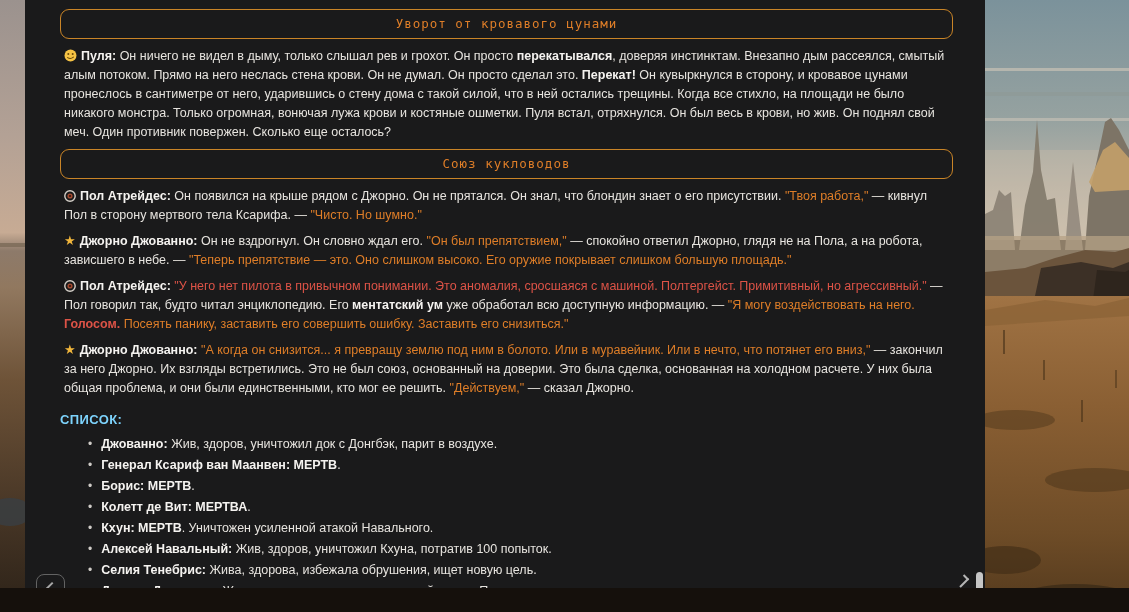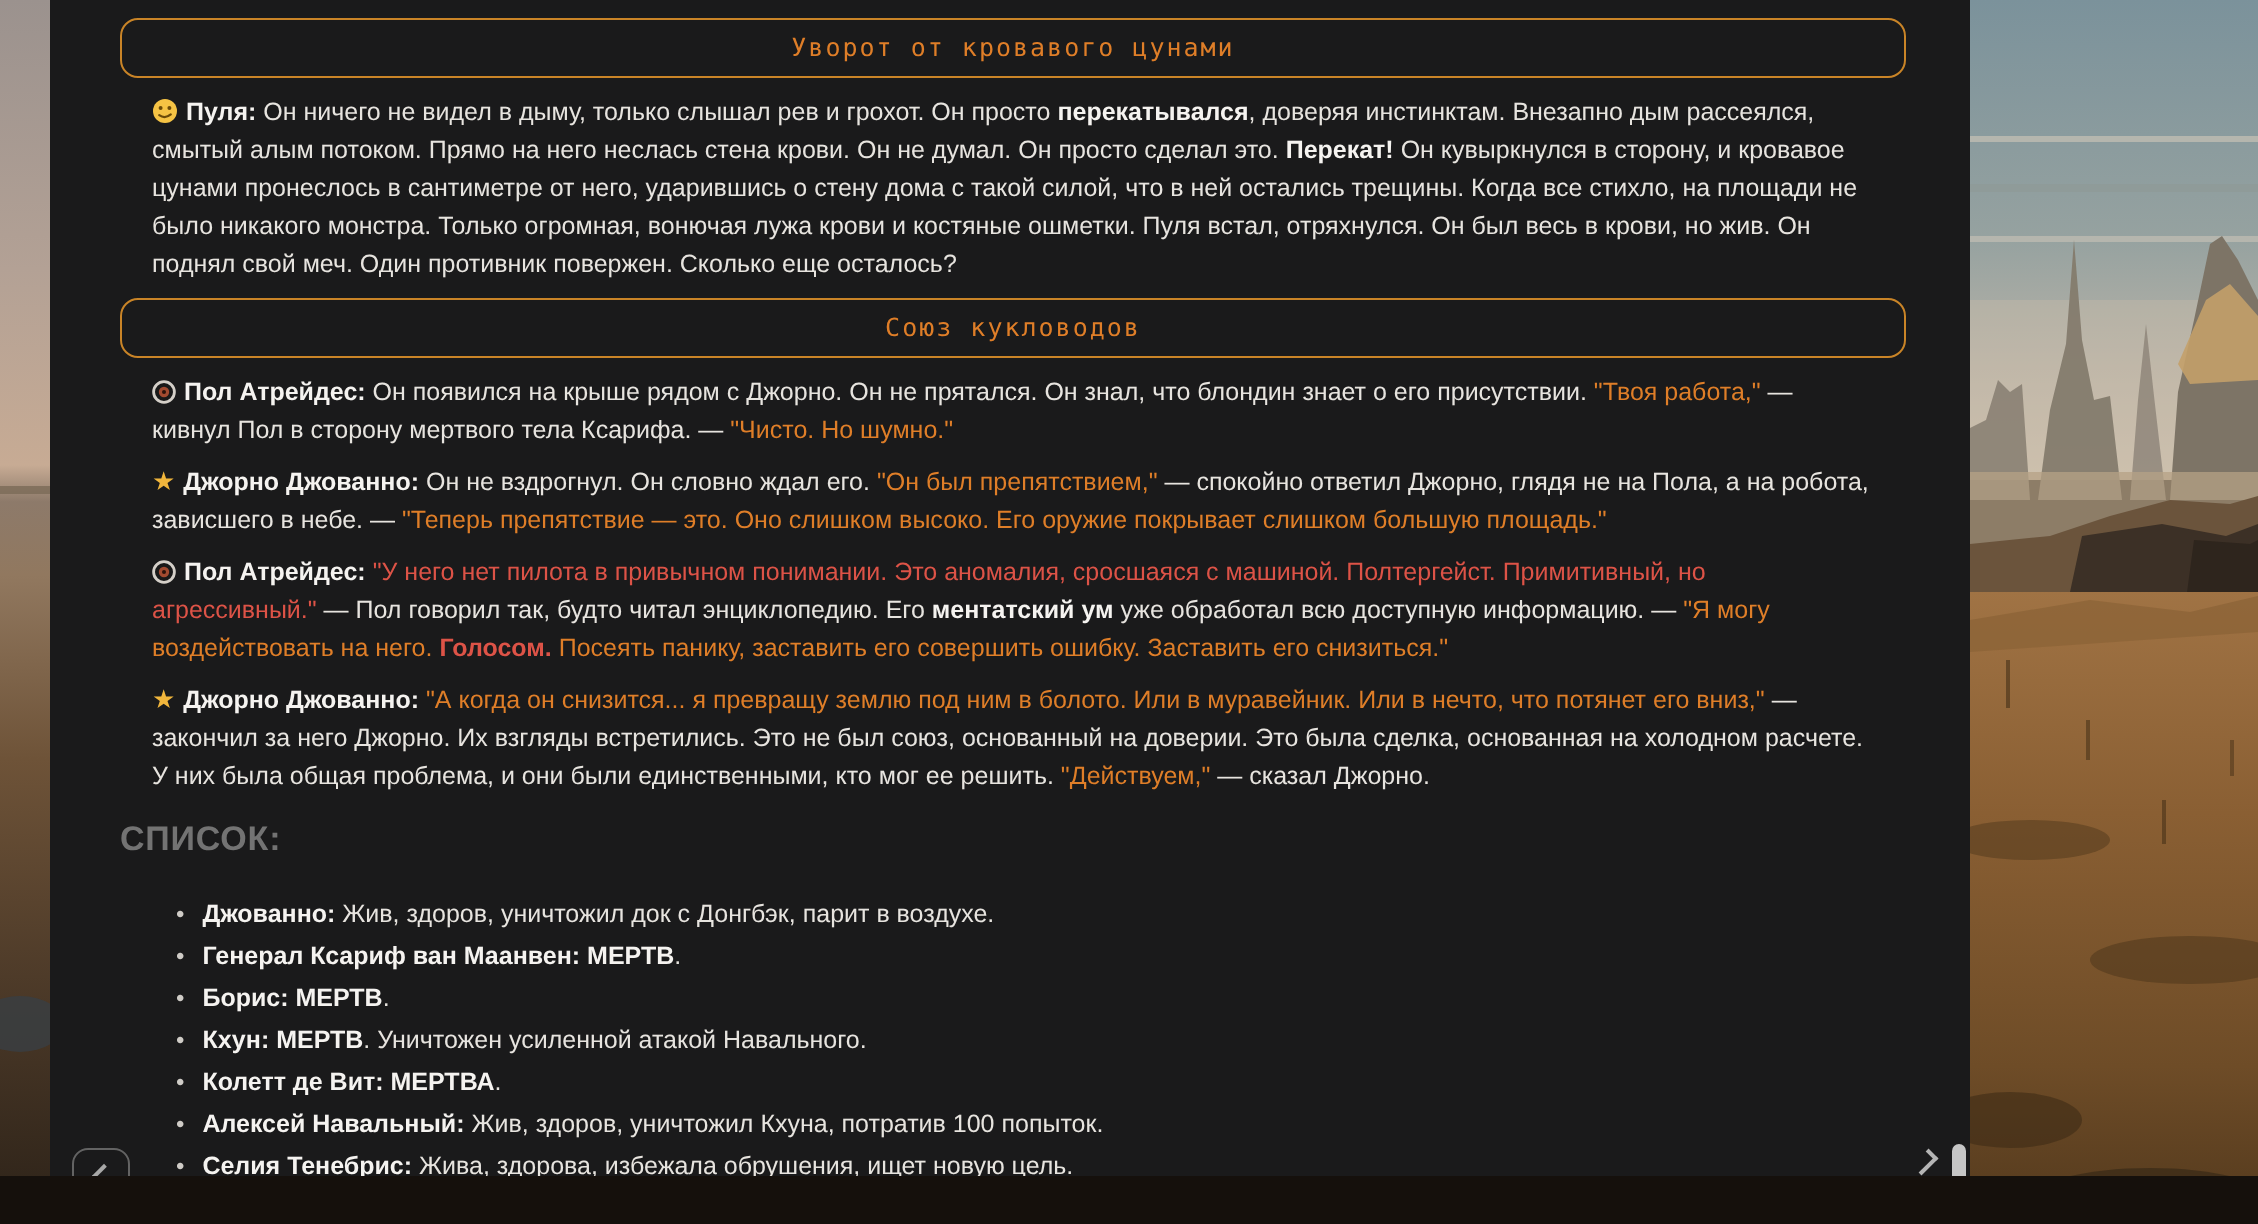--- a/index.html
+++ b/index.html
@@ -10,32 +10,32 @@
   .bg-right{left:985px;width:144px;}
   .bg-strip svg{display:block;width:100%;height:100%;}
 
   .panel{position:absolute;left:25px;top:0;width:960px;height:612px;
          background:#1a1a1b;overflow:hidden;}
   .content{padding:7px 32px 0 35px;color:#e7e4df;font-size:12.5px;line-height:19px;}
 
   .hdr-box{border:1.5px solid #c98427;border-radius:9px;text-align:center;
            color:var(--orange,#e09433);font-family:"DejaVu Sans Mono",monospace;
            font-size:12.5px;letter-spacing:1px;padding:4px 0 5px;margin:2px 0 8px;}
-  .para{margin:0 16px 7px;}
+  .para{margin:0 4px 7px;}
   .seg-p{color:#e7e4df;}
   .seg-b{color:#f5f3f0;font-weight:700;}
   .seg-o{color:var(--orange,#df7e28);}
   .seg-r{color:var(--red,#dd5347);}
   .seg-rb{color:var(--red,#dd5347);font-weight:700;}
 
   .icon{display:inline-block;vertical-align:-2px;margin-right:4px;}
   .icon svg{display:block;}
   .star-ic{color:#f1b63c;font-size:13px;vertical-align:0;line-height:1;}
 
-  .list-heading{font-weight:700;color:#737373;letter-spacing:.4px;margin:12px 0 19px;font-size:17px;}
+  .list-heading{font-weight:700;color:#7dd3fc;letter-spacing:.4px;margin:12px 0 6px;font-size:13px;}
   .roster{padding-left:28px;}
   .roster-item{line-height:18px;margin:0 0 3px;}
   .bullet{color:#cfccc7;margin-right:9px;font-size:12px;}
 
   .prev-btn{position:absolute;left:11px;bottom:9px;width:29px;height:29px;
             border:1px solid #636363;border-radius:8px;display:flex;
             align-items:center;justify-content:center;cursor:pointer;background:transparent;}
   .next-btn{position:absolute;left:928px;bottom:20px;width:22px;height:22px;display:flex;
             align-items:center;justify-content:center;cursor:pointer;background:transparent;border:none;}
   .chev{display:inline-block;width:8px;height:8px;border-left:2px solid #a8a8a8;border-bottom:2px solid #a8a8a8;}
@@ -145,22 +145,22 @@
                 <circle cx="6" cy="6" r="1" fill="#2a120b"></circle>
               </svg></span><span class="seg-b">Пол Атрейдес:</span><span class="seg-p"> </span><span class="seg-r">"У него нет пилота в привычном понимании. Это аномалия, сросшаяся с машиной. Полтергейст. Примитивный, но агрессивный."</span><span class="seg-p"> — Пол говорил так, будто читал энциклопедию. Его </span><span class="seg-b">ментатский ум</span><span class="seg-p"> уже обработал всю доступную информацию. — </span><span class="seg-o">"Я могу воздействовать на него. </span><span class="seg-rb">Голосом.</span><span class="seg-o"> Посеять панику, заставить его совершить ошибку. Заставить его снизиться."</span></div>
           <div class="para"><span class="icon star-ic">★</span><span class="seg-b">Джорно Джованно:</span><span class="seg-p"> </span><span class="seg-o">"А когда он снизится... я превращу землю под ним в болото. Или в муравейник. Или в нечто, что потянет его вниз,"</span><span class="seg-p"> — закончил за него Джорно. Их взгляды встретились. Это не был союз, основанный на доверии. Это была сделка, основанная на холодном расчете. У них была общая проблема, и они были единственными, кто мог ее решить. </span><span class="seg-o">"Действуем,"</span><span class="seg-p"> — сказал Джорно.</span></div>
         </div>
 
       <div class="list-heading">СПИСОК:</div>
       <div class="roster">
           <div class="roster-item"><span class="bullet">•</span><span class="seg-b">Джованно:</span><span class="seg-p"> Жив, здоров, уничтожил док с Донгбэк, парит в воздухе.</span></div>
           <div class="roster-item"><span class="bullet">•</span><span class="seg-b">Генерал Ксариф ван Маанвен: МЕРТВ</span><span class="seg-p">.</span></div>
           <div class="roster-item"><span class="bullet">•</span><span class="seg-b">Борис: МЕРТВ</span><span class="seg-p">.</span></div>
+          <div class="roster-item"><span class="bullet">•</span><span class="seg-b">Колетт де Вит: МЕРТВА</span><span class="seg-p">.</span></div>
           <div class="roster-item"><span class="bullet">•</span><span class="seg-b">Кхун: МЕРТВ</span><span class="seg-p">. Уничтожен усиленной атакой Навального.</span></div>
-          <div class="roster-item"><span class="bullet">•</span><span class="seg-b">Колетт де Вит: МЕРТВА</span><span class="seg-p">.</span></div>
           <div class="roster-item"><span class="bullet">•</span><span class="seg-b">Алексей Навальный:</span><span class="seg-p"> Жив, здоров, уничтожил Кхуна, потратив 100 попыток.</span></div>
           <div class="roster-item"><span class="bullet">•</span><span class="seg-b">Селия Тенебрис:</span><span class="seg-p"> Жива, здорова, избежала обрушения, ищет новую цель.</span></div>
           <div class="roster-item"><span class="bullet">•</span><span class="seg-b">Джорно Джованно:</span><span class="seg-p"> Жив, здоров, вступил во временный союз с Полом.</span></div>
         </div>
 
     </div>
 
     <button class="prev-btn">
       <span class="chev chev-left"></span>
     </button>

